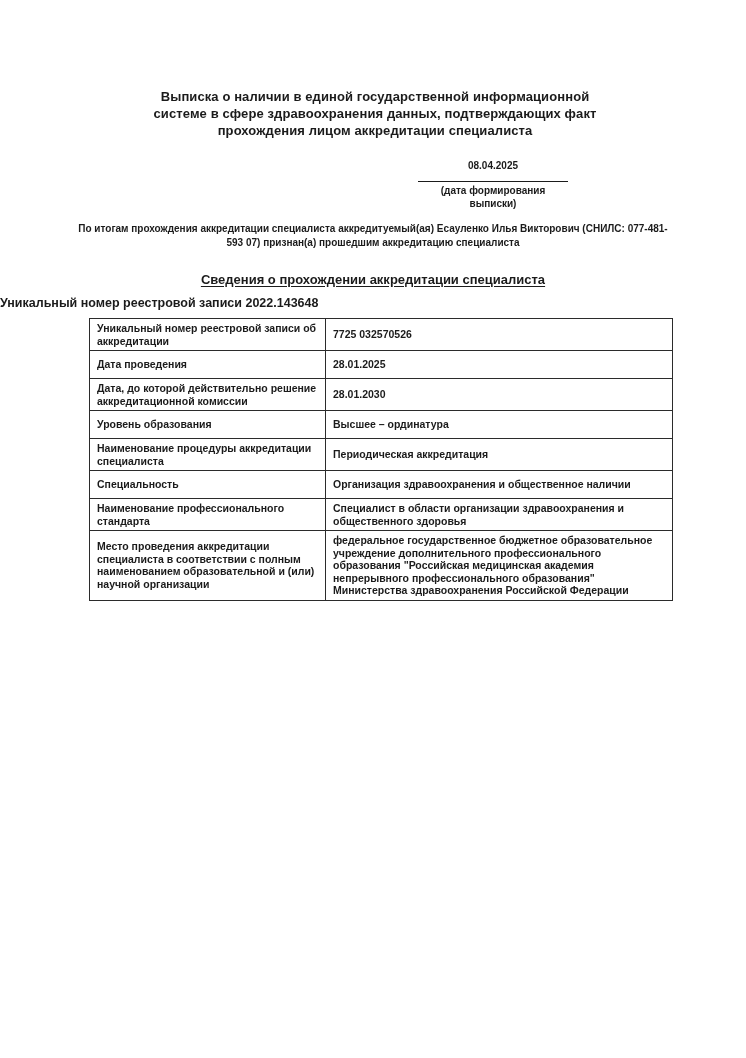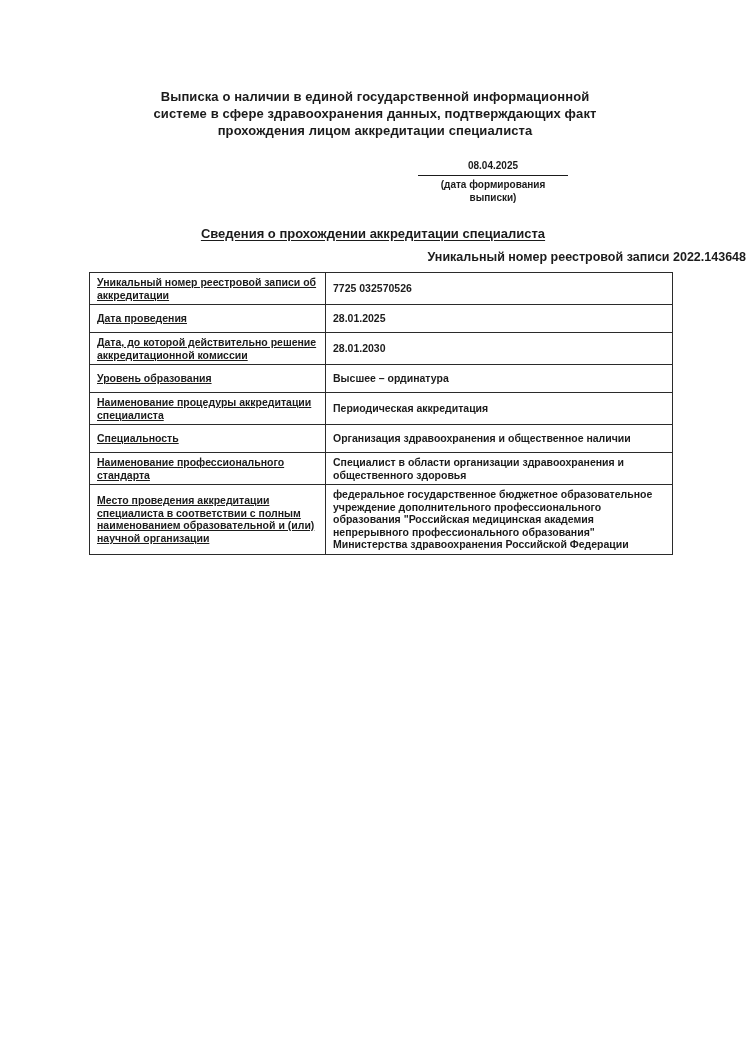--- a/index.html
+++ b/index.html
@@ -32,21 +32,21 @@
   }
   .date-block {
     margin: 20px 0 0 418px;
     width: 150px;
     text-align: center;
     font-size: 10px;
     line-height: 13px;
   }
   .date-value {
     display: block;
-    padding-bottom: 3px;
+    padding-bottom: 9px;
     border-bottom: 1.5px solid #1b1b1b;
   }
   .date-caption {
     display: block;
     padding-top: 2px;
   }
   .intro {
     margin: 12px 0 0 0;
     text-align: center;
     font-size: 10px;
@@ -56,56 +56,58 @@
   .section-heading {
     margin: 23px 0 0 0;
     text-align: center;
     font-size: 13px;
     line-height: 13px;
     text-decoration: underline;
     text-underline-offset: 2px;
   }
   .registry-heading {
     margin: 9px 0 0 0;
-    text-align: right;
+    text-align: left;
     font-size: 12.5px;
     line-height: 16px;
   }
   table.acc-table {
     border-collapse: collapse;
     table-layout: fixed;
     width: 567px;
     margin: 7px 0 0 89px;
   }
   table.acc-table td {
     border: 1px solid #2b2b2b;
     font-size: 10.5px;
     line-height: 12.5px;
     padding: 3px 8px 3px 7px;
     vertical-align: middle;
     height: 21px;
     word-wrap: break-word;
   }
-  td.cell-label { width: 220px; text-decoration: underline; }
+  td.cell-label { width: 220px; }
   td.cell-value { width: 331px; }
 </style>
 </head>
 <body>
 
 <div class="page">
 
   <h1 class="doc-title">Выписка о наличии в единой государственной информационной
 системе в сфере здравоохранения данных, подтверждающих факт
 прохождения лицом аккредитации специалиста</h1>
 
   <div class="date-block">
     <span class="date-value">08.04.2025</span>
     <span class="date-caption">(дата формирования выписки)</span>
   </div>
 
+  <p class="intro">По итогам прохождения аккредитации специалиста аккредитуемый(ая) Есауленко Илья Викторович (СНИЛС: 077-481-
+593 07) признан(а) прошедшим аккредитацию специалиста</p>
 
   <div class="section-heading">Сведения о прохождении аккредитации специалиста</div>
 
   <div class="registry-heading">Уникальный номер реестровой записи 2022.143648</div>
 
   <table class="acc-table">
     <tbody>
     <tr>
       <td class="cell-label">Уникальный номер реестровой записи об аккредитации</td>
       <td class="cell-value">7725 032570526</td>

